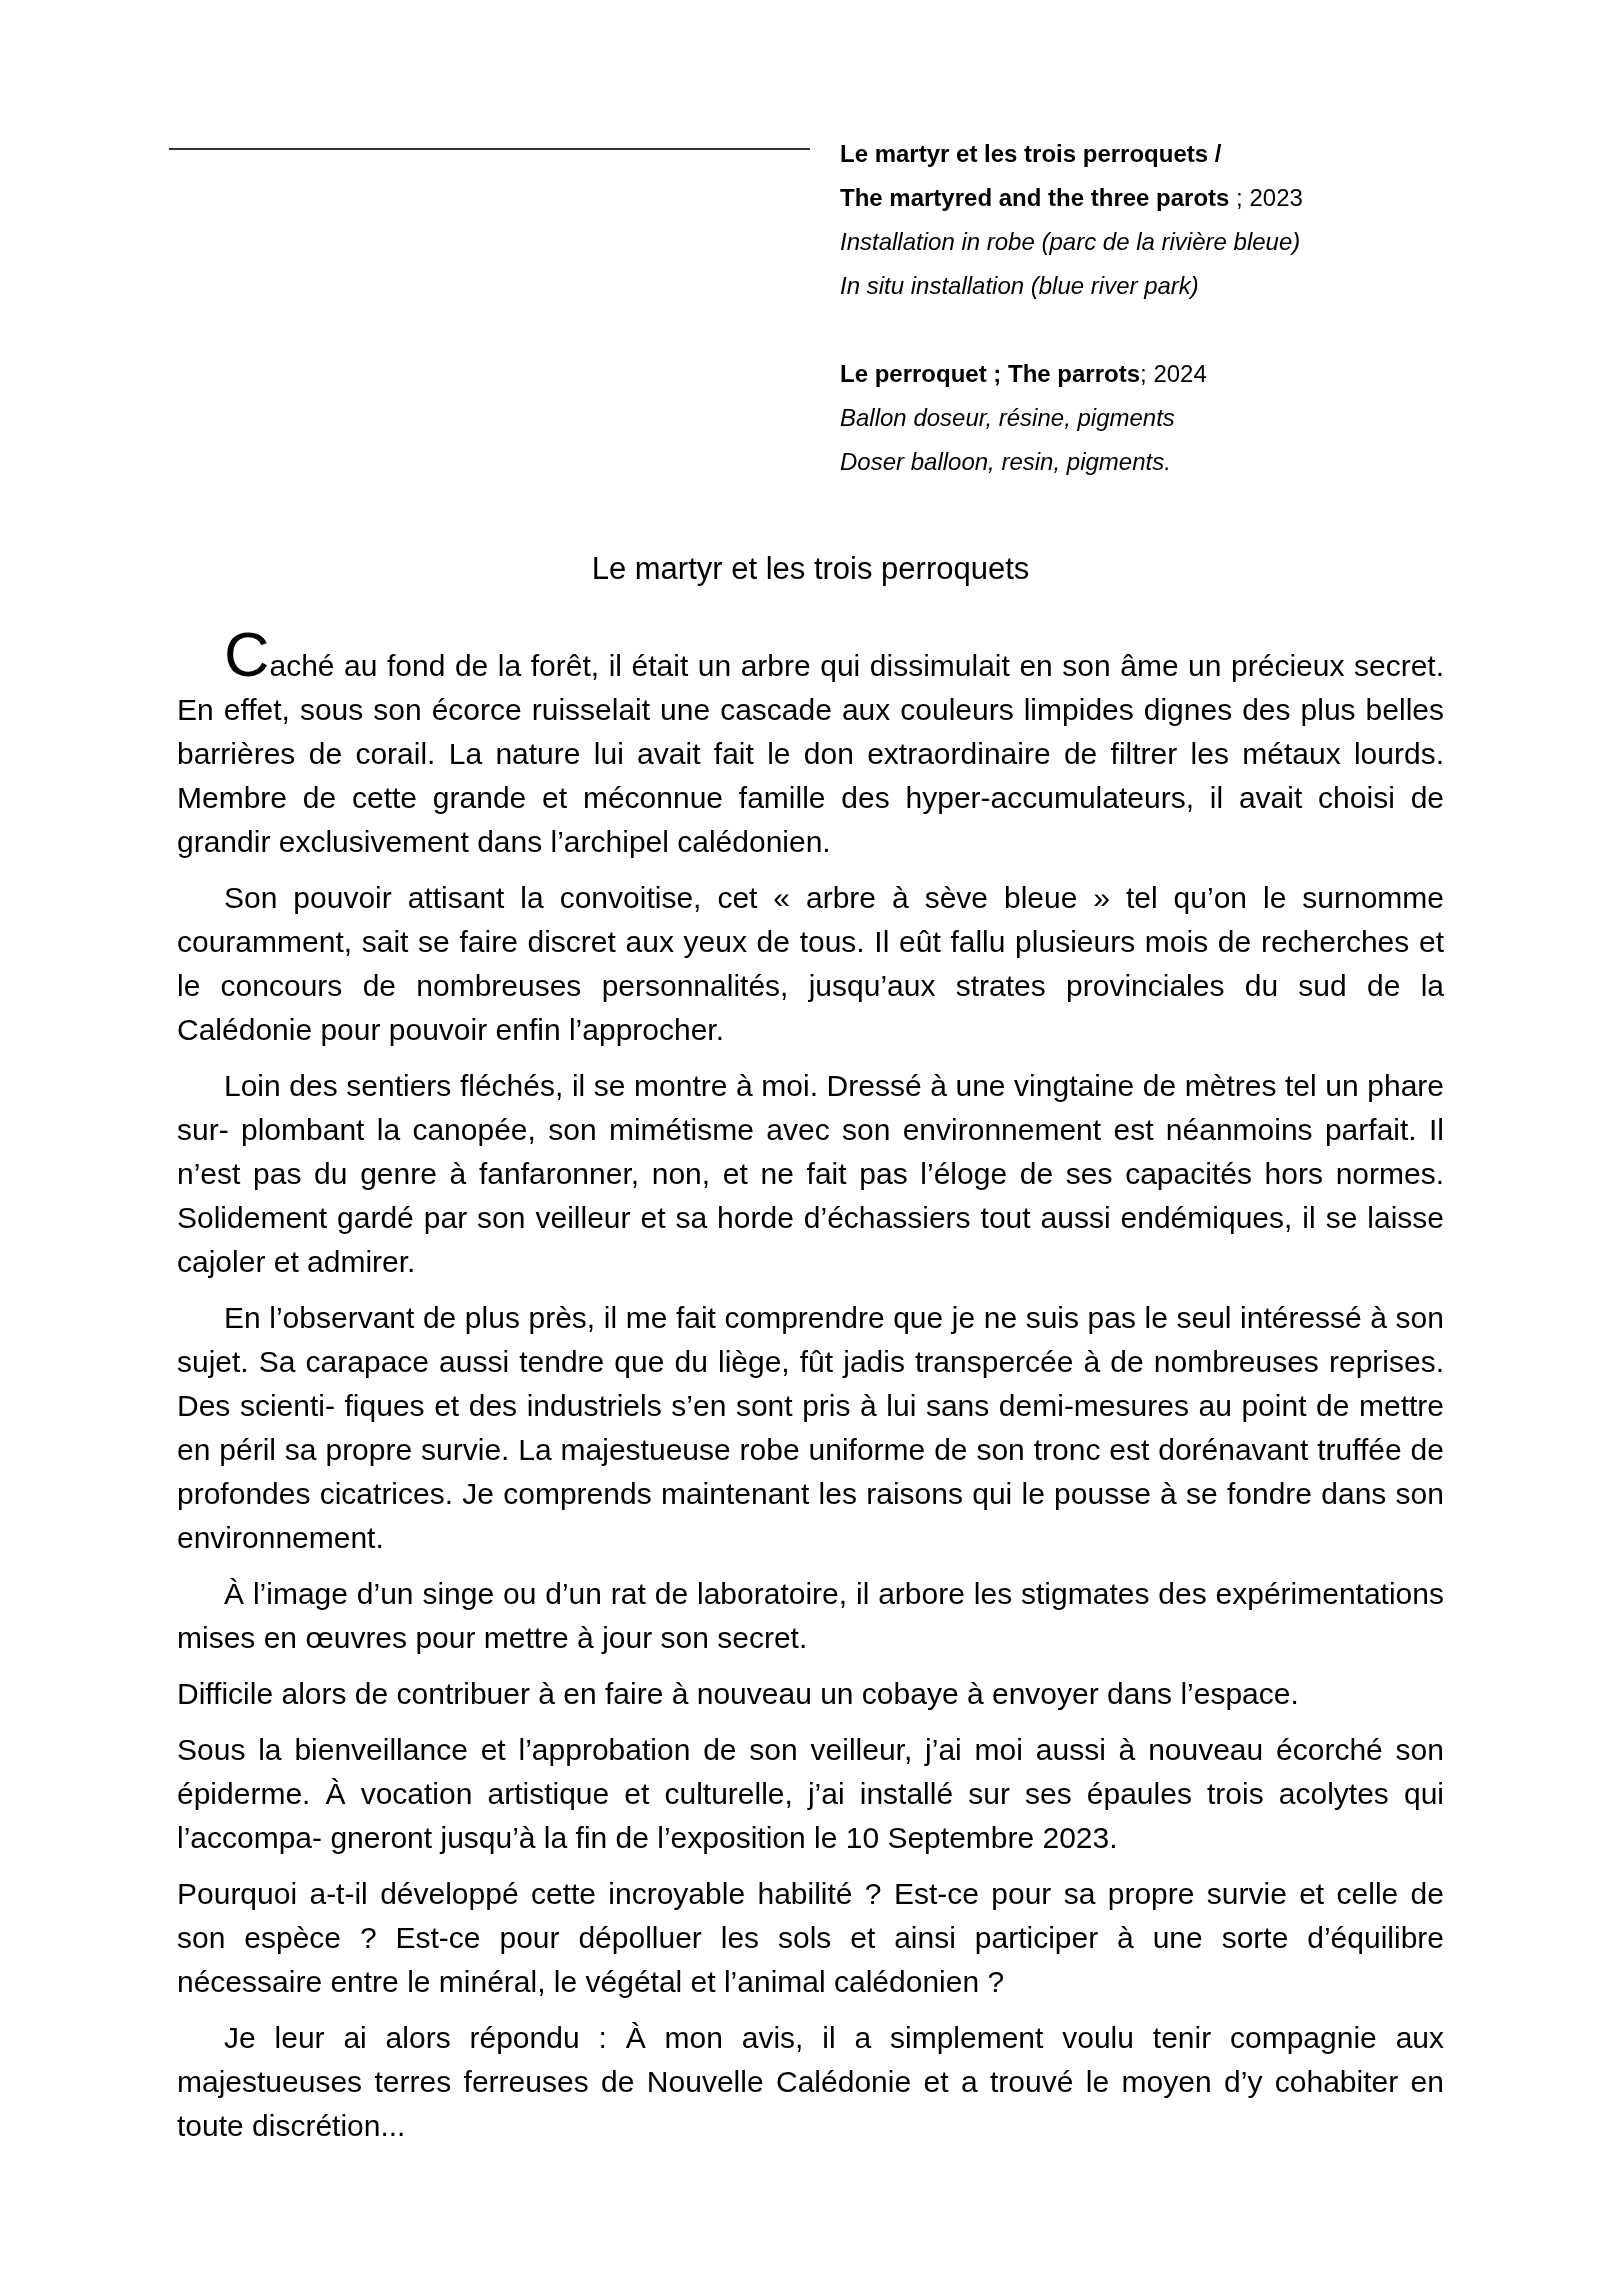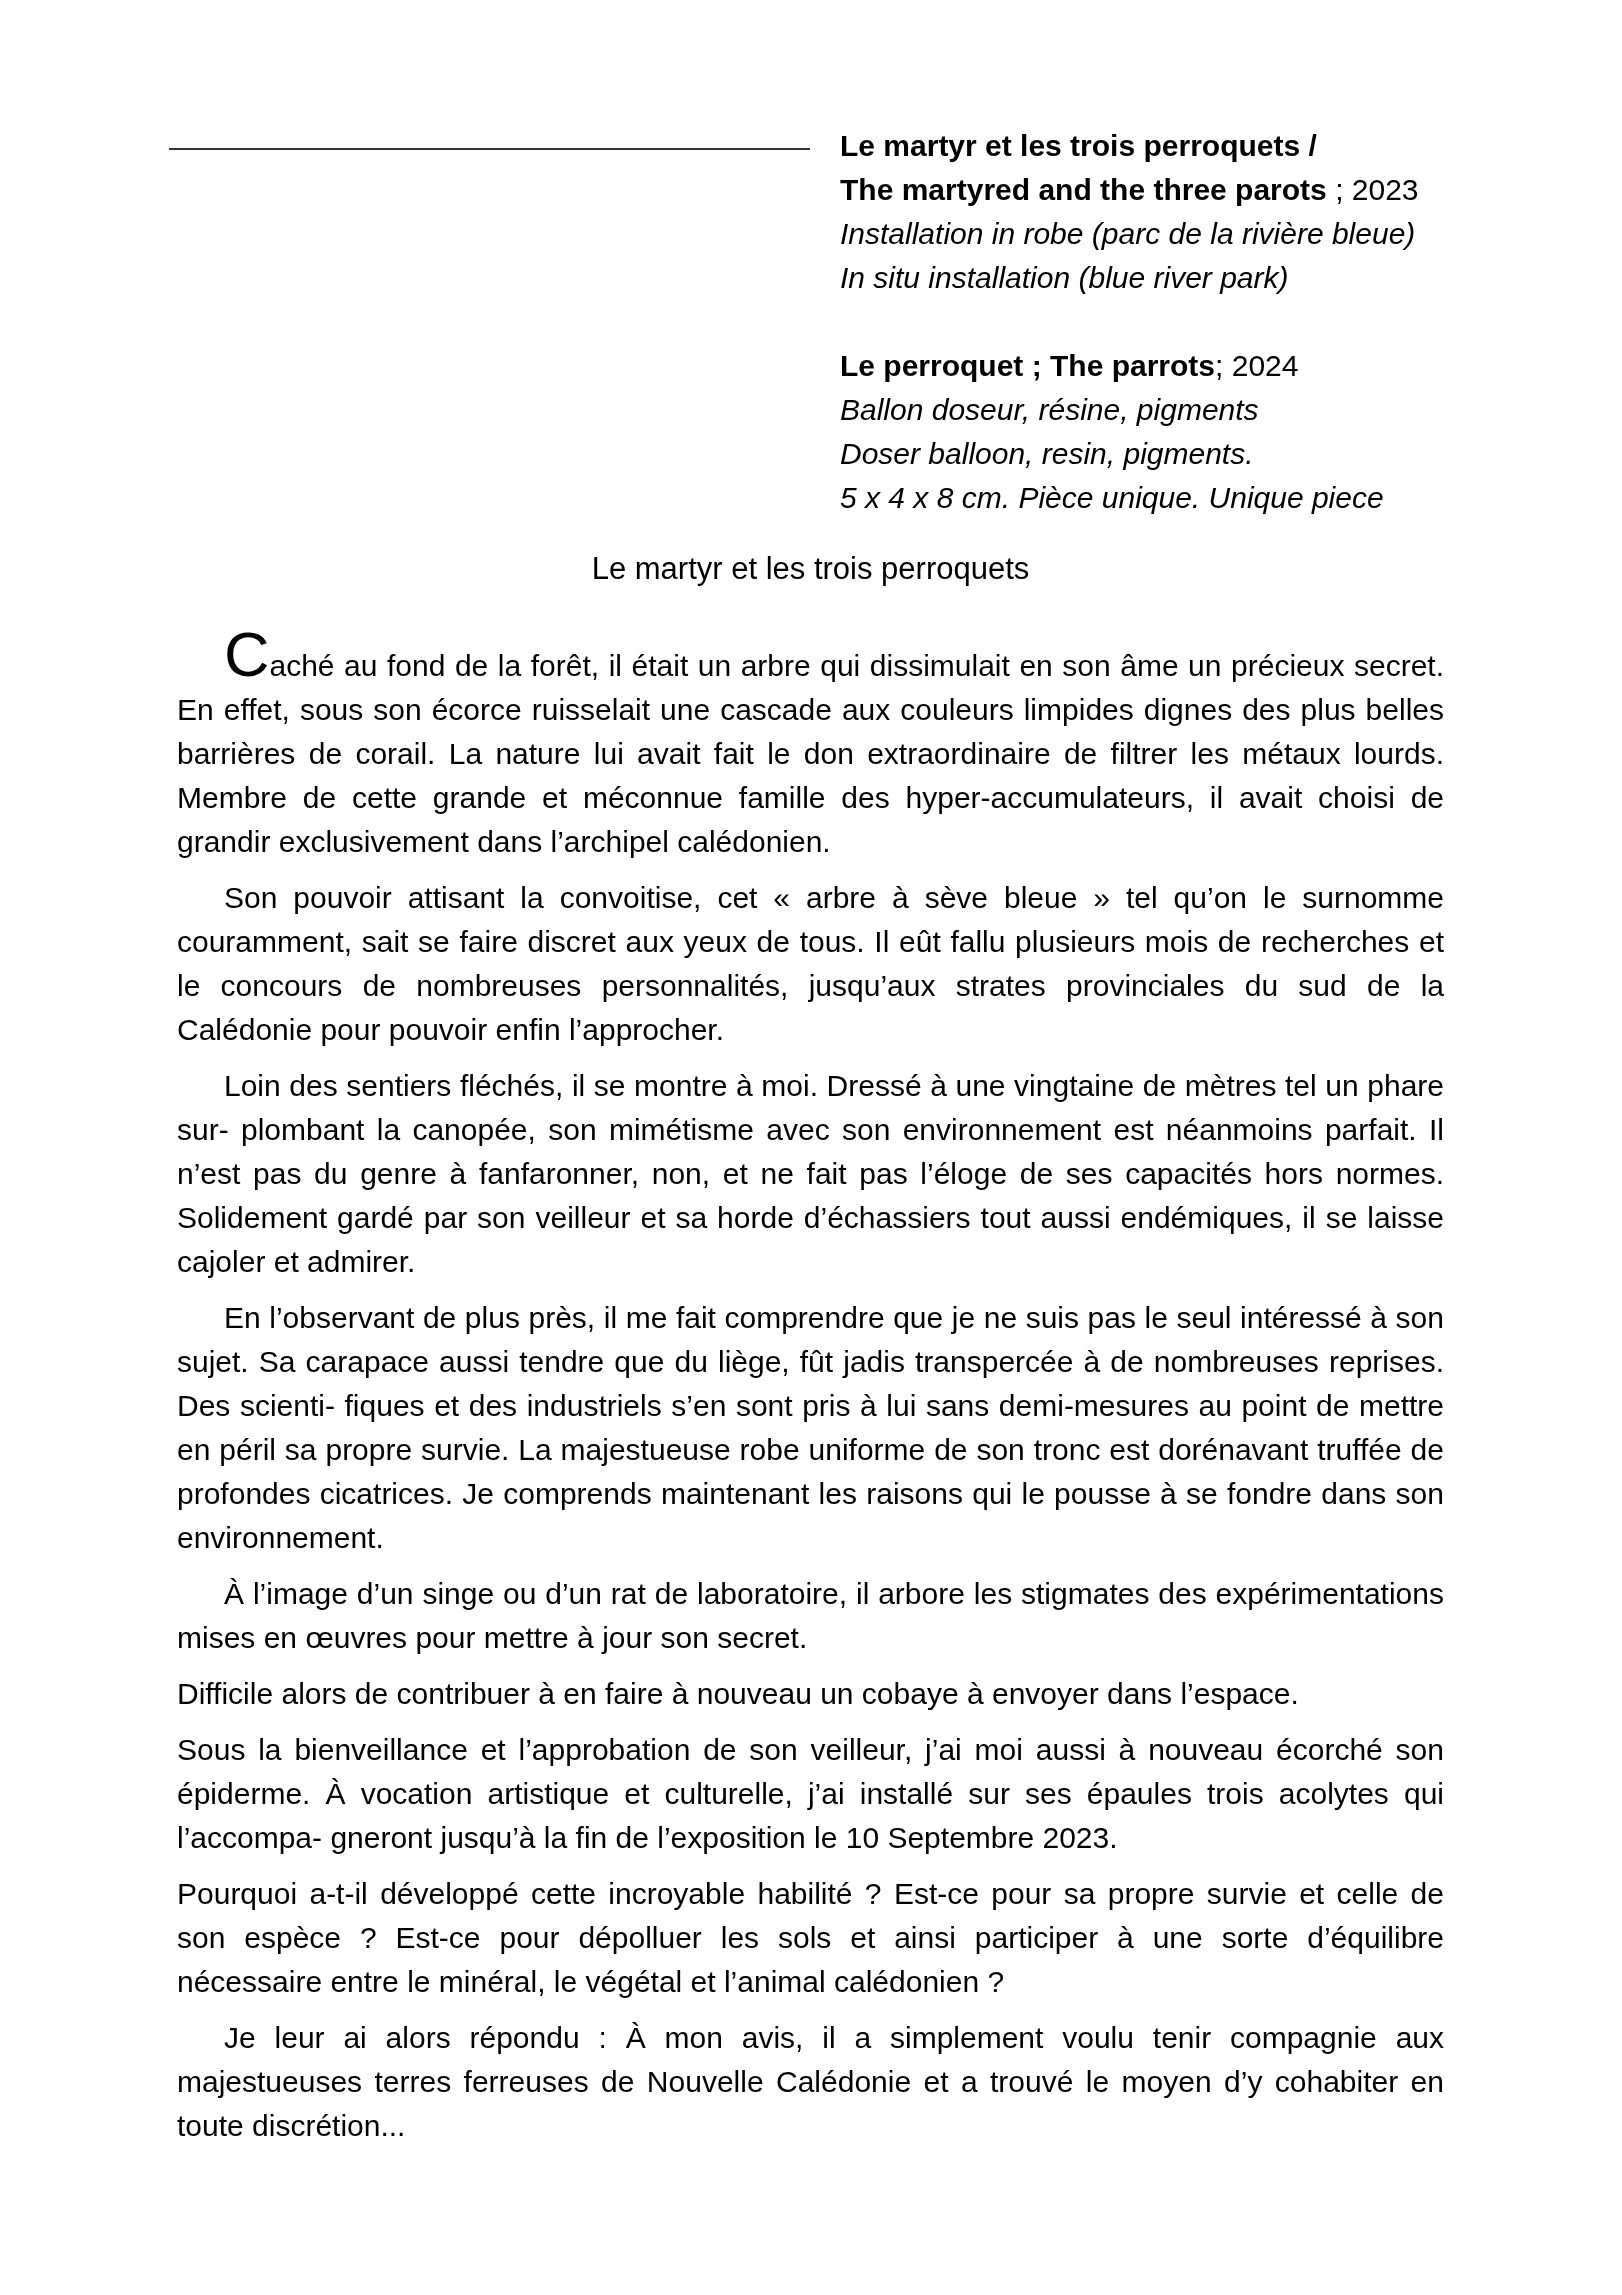--- a/index.html
+++ b/index.html
@@ -1,21 +1,21 @@
 <!DOCTYPE html>
 <html style="font-size:10.5px"><head>
 <meta charset="utf-8">
 <style>
   html, body { margin: 0; padding: 0; background: #ffffff; }
   body { width: 1623px; height: 2295px; position: relative; overflow: hidden;
          font-family: "Liberation Sans", sans-serif; color: #000; }
   .rule { position: absolute; left: 169px; top: 148px; width: 641px; height: 0;
           border-top: 2px solid #333; }
-  .caption { position: absolute; left: 840px; top: 124px; width: 720px;
-             font-size: 30px; line-height: 44px; white-space: nowrap; }
+  .caption { position: absolute; left: 840px; top: 132px; width: 720px;
+             font-size: 24px; line-height: 44px; white-space: nowrap; }
   .caption .line { display: block; height: 44px; }
   .caption .gap { display: block; height: 44px; }
   .caption b { font-weight: bold; }
   .caption i { font-style: italic; }
   .title { position: absolute; left: 165px; width: 1291px; top: 547px;
            text-align: center; font-size: 31px; font-weight: normal; line-height: 43px; }
   .body { position: absolute; left: 165px; top: 632px; width: 1291px;
           font-size: 30px; line-height: 44px; text-align: justify; }
   .body p { margin: 12px; }
   .body p.indent { text-indent: 47px; }
@@ -28,21 +28,20 @@
 
 <div class="caption">
   <span class="line"><b>Le martyr et les trois perroquets /</b></span>
   <span class="line"><b>The martyred and the three parots</b><span style="white-space:pre"> ; </span><span>2023</span></span>
   <span class="line"><i>Installation in robe (parc de la rivière bleue)</i></span>
   <span class="line"><i>In situ installation (blue river park)</i></span>
   <span class="gap"></span>
   <span class="line"><b>Le perroquet ; The parrots</b><span style="white-space:pre">; </span><span>2024</span></span>
   <span class="line"><i>Ballon doseur, résine, pigments</i></span>
   <span class="line"><i>Doser balloon, resin, pigments.</i></span>
-  <span class="line"><i>5 x 4 x 8 cm. Pièce unique. Unique piece</i></span>
 </div>
 
 <div class="title">Le martyr et les trois perroquets</div>
 
 <div class="body">
   <p class="indent"><span class="dropcap">C</span><span>aché au fond de la forêt, il était un arbre qui dissimulait en son âme un précieux secret. En effet, sous son écorce ruisselait une cascade aux couleurs limpides dignes des plus belles barrières de corail. La nature lui avait fait le don extraordinaire de filtrer les métaux lourds. Membre de cette grande et méconnue famille des hyper-accumulateurs, il avait choisi de grandir exclusivement dans l’archipel calédonien.</span></p>
   <p class="indent">Son pouvoir attisant la convoitise, cet « arbre à sève bleue » tel qu’on le surnomme couramment, sait se faire discret aux yeux de tous. Il eût fallu plusieurs mois de recherches et le concours de nombreuses personnalités, jusqu’aux strates provinciales du sud de la Calédonie pour pouvoir enfin l’approcher.</p>
   <p class="indent">Loin des sentiers fléchés, il se montre à moi. Dressé à une vingtaine de mètres tel un phare sur- plombant la canopée, son mimétisme avec son environnement est néanmoins parfait. Il n’est pas du genre à fanfaronner, non, et ne fait pas l’éloge de ses capacités hors normes. Solidement gardé par son veilleur et sa horde d’échassiers tout aussi endémiques, il se laisse cajoler et admirer.</p>
   <p class="indent">En l’observant de plus près, il me fait comprendre que je ne suis pas le seul intéressé à son sujet. Sa carapace aussi tendre que du liège, fût jadis transpercée à de nombreuses reprises. Des scienti- fiques et des industriels s’en sont pris à lui sans demi-mesures au point de mettre en péril sa propre survie. La majestueuse robe uniforme de son tronc est dorénavant truffée de profondes cicatrices. Je comprends maintenant les raisons qui le pousse à se fondre dans son environnement.</p>
   <p class="indent">À l’image d’un singe ou d’un rat de laboratoire, il arbore les stigmates des expérimentations mises en œuvres pour mettre à jour son secret.</p>

